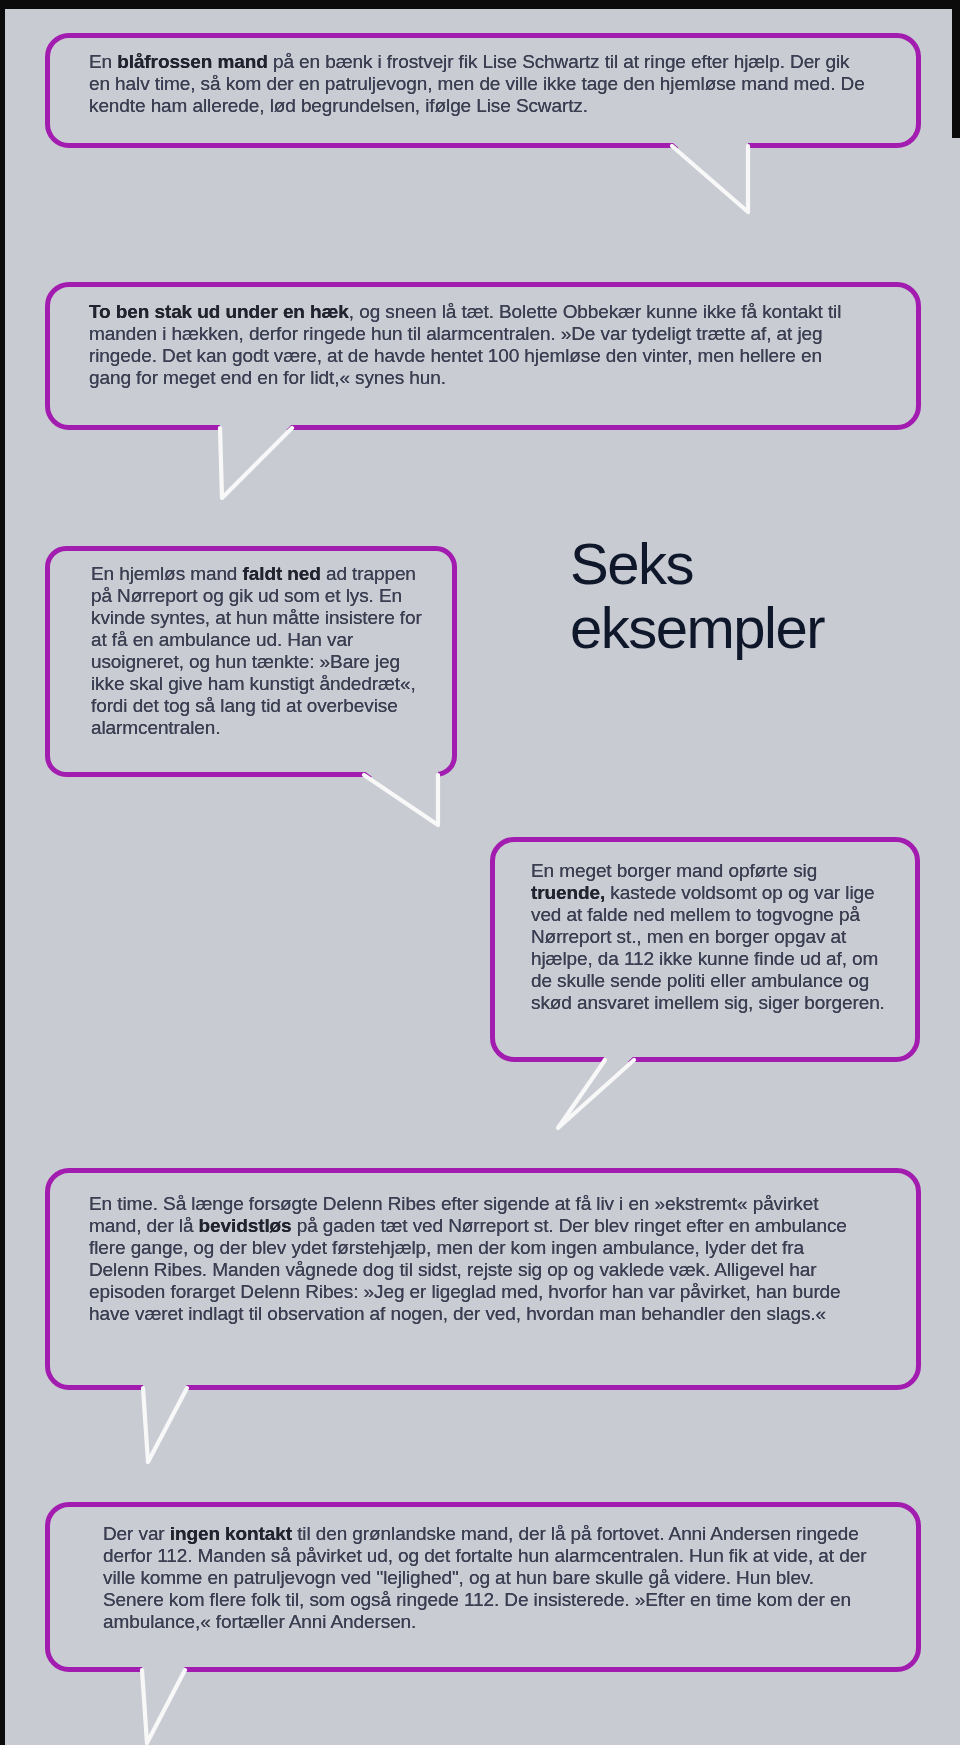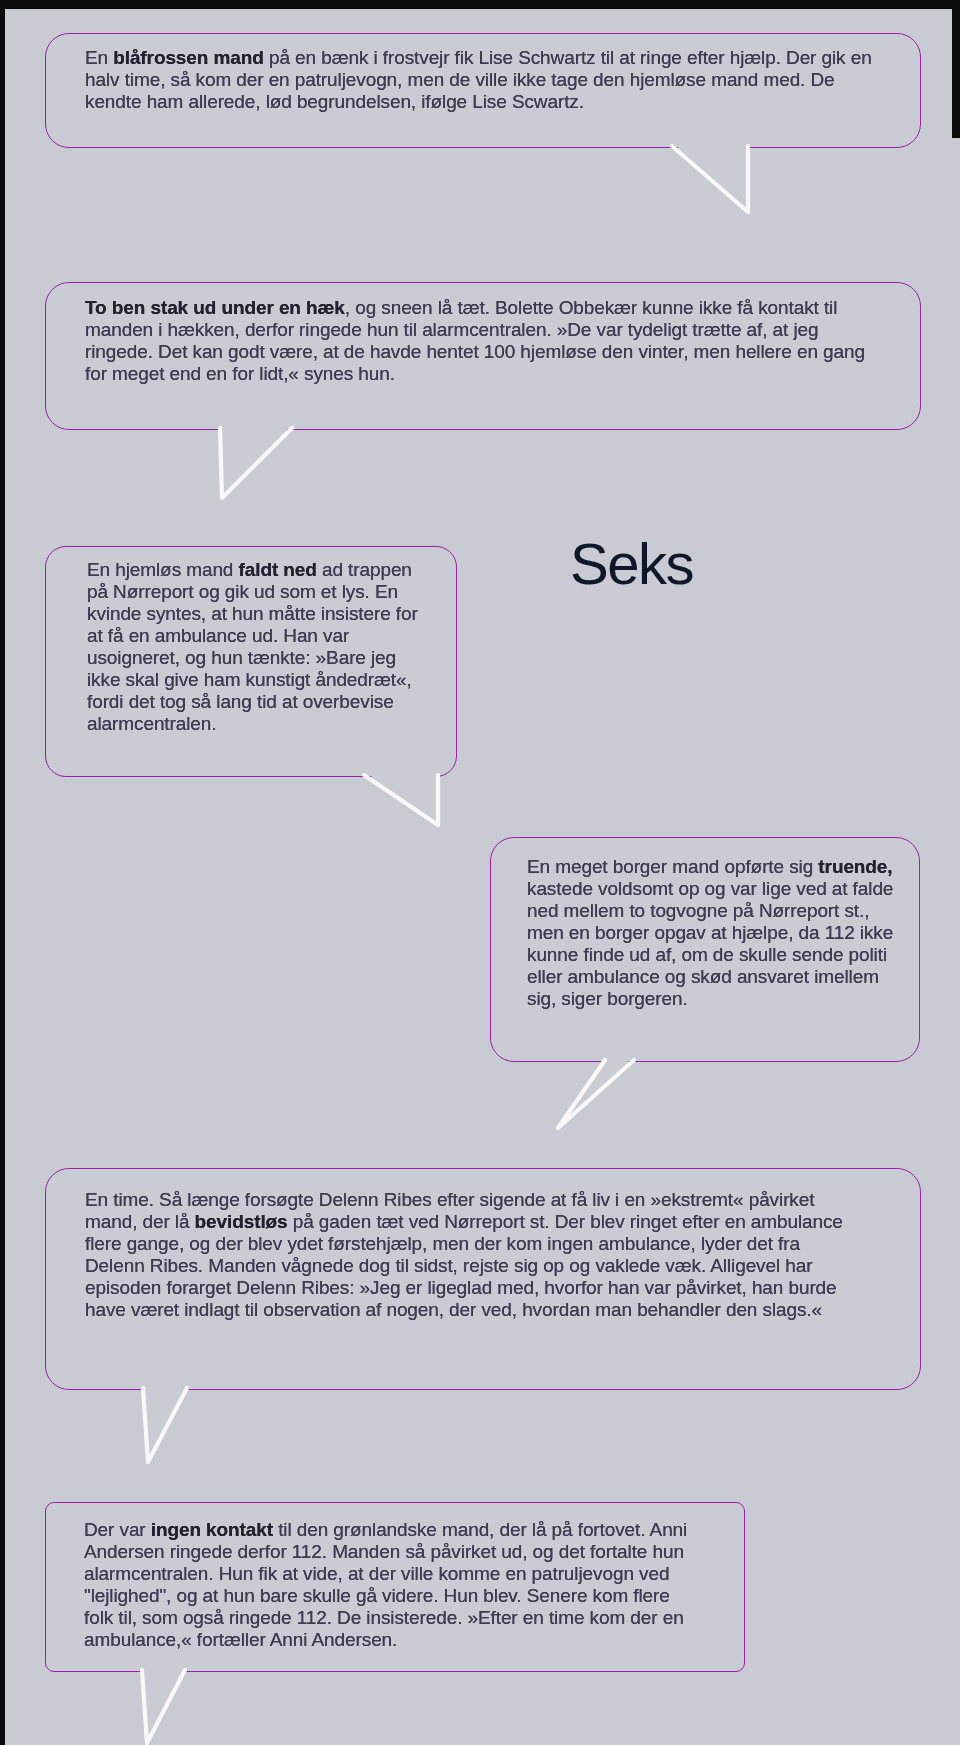--- a/index.html
+++ b/index.html
@@ -8,53 +8,54 @@
     background:#c9cbd3;
     font-family:"Liberation Sans", sans-serif;
   }
   .frame{position:absolute;background:#0b0b0b;}
   .frame-left{left:0;top:0;width:5px;height:1745px;}
   .frame-top{left:0;top:0;width:960px;height:9px;}
   .frame-right{left:952px;top:0;width:8px;height:138px;}
   .bubble{
     position:absolute;box-sizing:border-box;
     background:#caccd4;
-    border:1px solid #a21caf;
+    border:5px solid #a21caf;
     border-radius:24px;
     color:#3b3d51;
     font-size:19px;line-height:22px;letter-spacing:-0.1px;
     text-shadow:0 0 0.5px currentColor;
   }
   .bubble b{font-weight:700;color:#21232f;}
   .b1{left:45px;top:33px;width:876px;height:115px;padding:13px 48px 8px 39px;}
   .b2{left:45px;top:282px;width:876px;height:148px;padding:14px 48px 0 39px;}
   .b3{left:45px;top:546px;width:412px;height:231px;padding:12px 26px 8px 41px;border-radius:21px;}
   .b4{left:490px;top:837px;width:430px;height:225px;padding:18px 22px 8px 36px;}
   .b5{left:45px;top:1168px;width:876px;height:222px;padding:20px 64px 8px 39px;}
-  .b6{left:45px;top:1502px;width:700px;height:170px;padding:16px 48px 8px 38px;border-radius:9px;}
+  .b6{left:45px;top:1502px;width:876px;height:170px;padding:16px 48px 8px 53px;}
   .tail{position:absolute;overflow:visible;}
   .tail polygon{fill:#caccd4;stroke:none;}
   .tail polyline{fill:none;stroke:#f8f8f8;stroke-width:4.2;stroke-linecap:round;stroke-linejoin:round;}
   .headline{
     position:absolute;left:570px;top:532px;width:380px;
     color:#0f172a;font-size:58px;line-height:64px;letter-spacing:-1.5px;
     font-weight:400;
   }
 </style>
 </head>
 <body>
 
 <div class="stage">
 
   <div class="frame frame-left"></div>
   <div class="frame frame-top"></div>
   <div class="frame frame-right"></div>
 
   <div class="headline">
     <div>Seks</div>
+    <div>eksempler</div>
   </div>
 
   <div class="bubble b1"><span>En </span><b>blåfrossen mand</b><span> på en bænk i frostvejr fik Lise Schwartz til at ringe efter hjælp. Der gik en halv time, så kom der en patruljevogn, men de ville ikke tage den hjemløse mand med. De kendte ham allerede, lød begrundelsen, ifølge Lise Scwartz.</span></div>
   <svg class="tail" style="left:662px;top:140px" width="94" height="80" viewBox="0 0 94 80">
     <polygon points="10,2 86,2 86,72"></polygon>
     <polyline points="10,6 86,72 86,6"></polyline>
   </svg>
 
   <div class="bubble b2"><span></span><b>To ben stak ud under en hæk</b><span>, og sneen lå tæt. Bolette Obbekær kunne ikke få kontakt til manden i hækken, derfor ringede hun til alarmcentralen. »De var tydeligt trætte af, at jeg ringede. Det kan godt være, at de havde hentet 100 hjemløse den vinter, men hellere en gang for meget end en for lidt,« synes hun.</span></div>
   <svg class="tail" style="left:212px;top:422px" width="92" height="82" viewBox="0 0 92 82">

